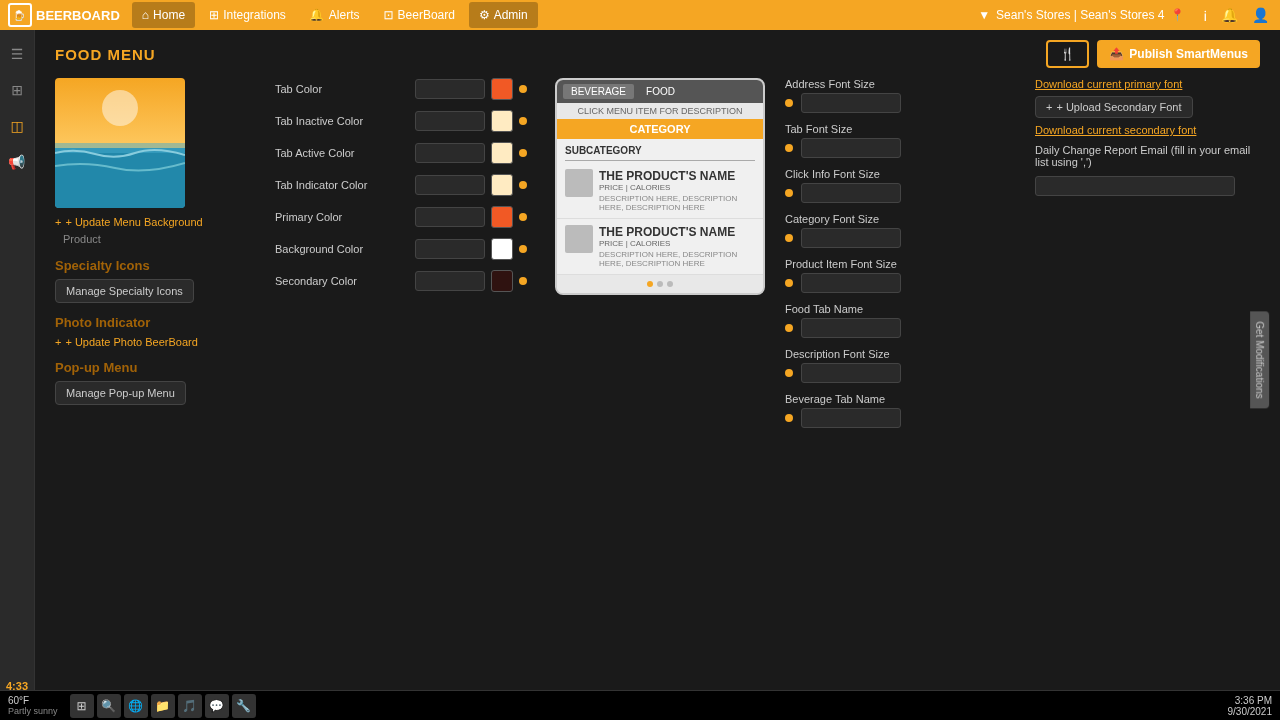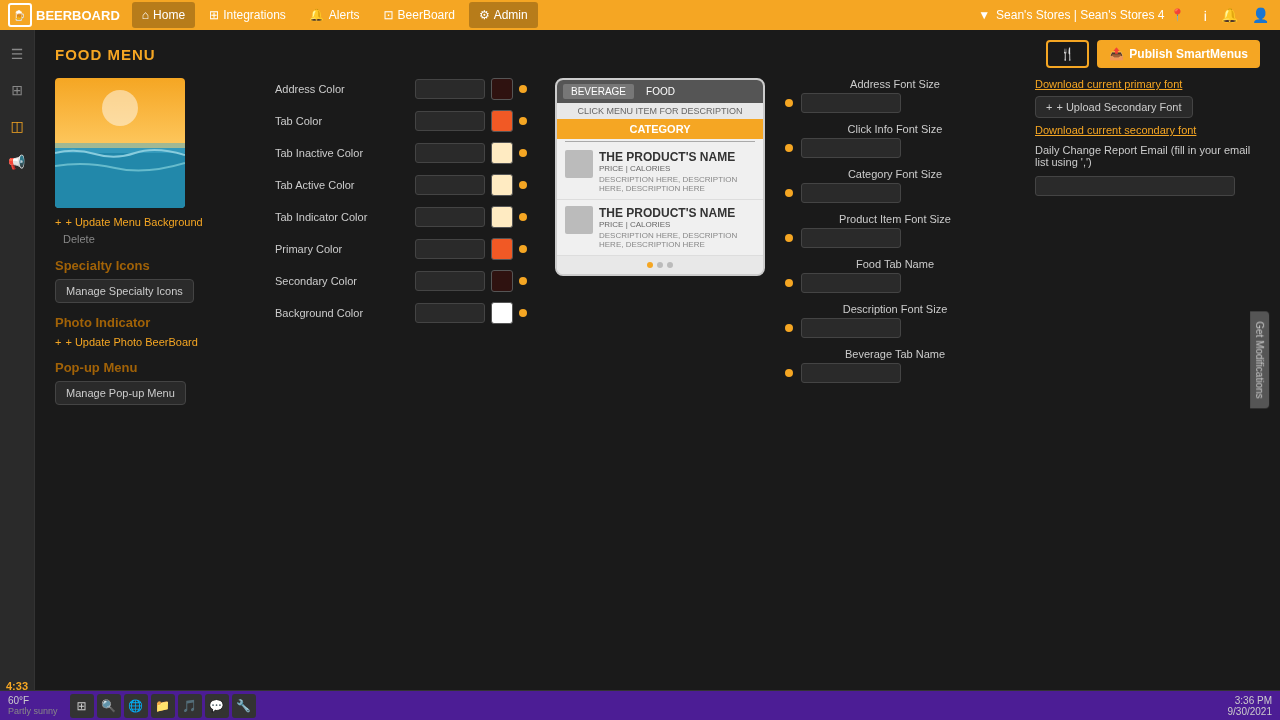--- a/index.html
+++ b/index.html
@@ -376,21 +376,20 @@
       flex: 1;
       min-width: 220px;
     }
     .font-size-row {
       margin-bottom: 10px;
     }
     .font-size-label {
       color: #ccc;
       font-size: 11px;
       margin-bottom: 3px;
-      text-align: center;
     }
     .font-size-input {
       background: #2a2a2a;
       border: 1px solid #444;
       color: #ccc;
       padding: 3px 6px;
       border-radius: 3px;
       font-size: 11px;
       width: 100px;
     }
@@ -436,21 +435,21 @@
       margin: 8px 0 4px 0;
     }
 
     
     .taskbar {
       position: absolute;
       bottom: 0;
       left: 0;
       right: 0;
       height: 30px;
-      background: #4c1d95;
+      background: #000000;
       border-top: 1px solid #333;
       display: flex;
       align-items: center;
       padding: 0 8px;
       gap: 4px;
     }
     .taskbar-weather {
       display: flex;
       flex-direction: column;
       margin-right: 8px;
@@ -577,43 +576,37 @@
           <rect x="0" y="65" width="130" height="10" fill="#44aacc" opacity="0.5"></rect>
 
           <path d="M0 75 Q20 70 40 76 Q60 82 80 75 Q100 68 130 77" stroke="#88ccdd" stroke-width="2" fill="none"></path>
           <path d="M0 88 Q30 83 60 90 Q90 97 130 85" stroke="#66bbcc" stroke-width="2" fill="none"></path>
         </svg>
       </div>
       <button class="update-bg-btn">
         <span>+</span>
         <span>+ Update Menu Background</span>
       </button>
-      <button class="delete-btn">Delete</button>
+      <button class="delete-btn">Product</button>
 
       <div class="section-label">Specialty Icons</div>
       <button class="manage-btn">Manage Specialty Icons</button>
 
       <div class="section-label">Photo Indicator</div>
       <button class="update-bg-btn">
         <span>+</span>
         <span>+ Update Photo BeerBoard</span>
       </button>
 
       <div class="section-label">Pop-up Menu</div>
       <button class="manage-btn">Manage Pop-up Menu</button>
     </div>
 
     <div class="center-panel">
 
-      <div class="color-row">
-        <div class="color-label">Address Color</div>
-        <input type="text" class="color-value" style="">
-        <div class="color-swatch" style="background:#2f1210"></div>
-        <div class="connector-dot"></div>
-      </div>
 
       <div class="color-row">
         <div class="color-label">Tab Color</div>
         <input type="text" class="color-value" style="">
         <div class="color-swatch" style="background:#f15925"></div>
         <div class="connector-dot"></div>
       </div>
 
       <div class="color-row">
         <div class="color-label">Tab Inactive Color</div>
@@ -637,47 +630,48 @@
       </div>
 
       <div class="color-row">
         <div class="color-label">Primary Color</div>
         <input type="text" class="color-value" style="">
         <div class="color-swatch" style="background:#f15925"></div>
         <div class="connector-dot"></div>
       </div>
 
       <div class="color-row">
+        <div class="color-label">Background Color</div>
+        <input type="text" class="color-value" style="">
+        <div class="color-swatch" style="background:#ffffff"></div>
+        <div class="connector-dot"></div>
+      </div>
+
+      <div class="color-row">
         <div class="color-label">Secondary Color</div>
         <input type="text" class="color-value" style="">
         <div class="color-swatch" style="background:#2f1210"></div>
-        <div class="connector-dot"></div>
-      </div>
-
-      <div class="color-row">
-        <div class="color-label">Background Color</div>
-        <input type="text" class="color-value" style="">
-        <div class="color-swatch" style="background:#ffffff"></div>
         <div class="connector-dot"></div>
       </div>
 
     </div>
 
     <div class="preview-panel">
       <div class="preview-phone">
         <div class="preview-header">
           <div class="preview-tab active">
             <span>BEVERAGE</span>
           </div>
           <div class="preview-tab">
             <span>FOOD</span>
           </div>
         </div>
         <div class="preview-click-info">CLICK MENU ITEM FOR DESCRIPTION</div>
         <div class="preview-category-bar">CATEGORY</div>
+        <div class="preview-subcategory">SUBCATEGORY</div>
         <div class="preview-subcategory-line"></div>
 
         <div class="preview-product">
           <div class="preview-product-img"></div>
           <div class="preview-product-info">
             <div class="preview-product-name">THE PRODUCT'S NAME</div>
             <div class="preview-product-price">PRICE | CALORIES</div>
             <div class="preview-product-desc">DESCRIPTION HERE, DESCRIPTION HERE, DESCRIPTION HERE</div>
           </div>
         </div>
@@ -702,20 +696,27 @@
     <div class="right-panel">
 
       <div class="font-size-row">
         <div class="font-size-label">Address Font Size</div>
         <div style="display:flex;align-items:center;gap:4px">
           <span class="connector-dot-right"></span>
           <input type="text" class="font-size-input" style="">
         </div>
       </div>
 
+      <div class="font-size-row">
+        <div class="font-size-label">Tab Font Size</div>
+        <div style="display:flex;align-items:center;gap:4px">
+          <span class="connector-dot-right"></span>
+          <input type="text" class="font-size-input" style="">
+        </div>
+      </div>
 
       <div class="font-size-row">
         <div class="font-size-label">Click Info Font Size</div>
         <div style="display:flex;align-items:center;gap:4px">
           <span class="connector-dot-right"></span>
           <input type="text" class="font-size-input" style="">
         </div>
       </div>
 
       <div class="font-size-row">

